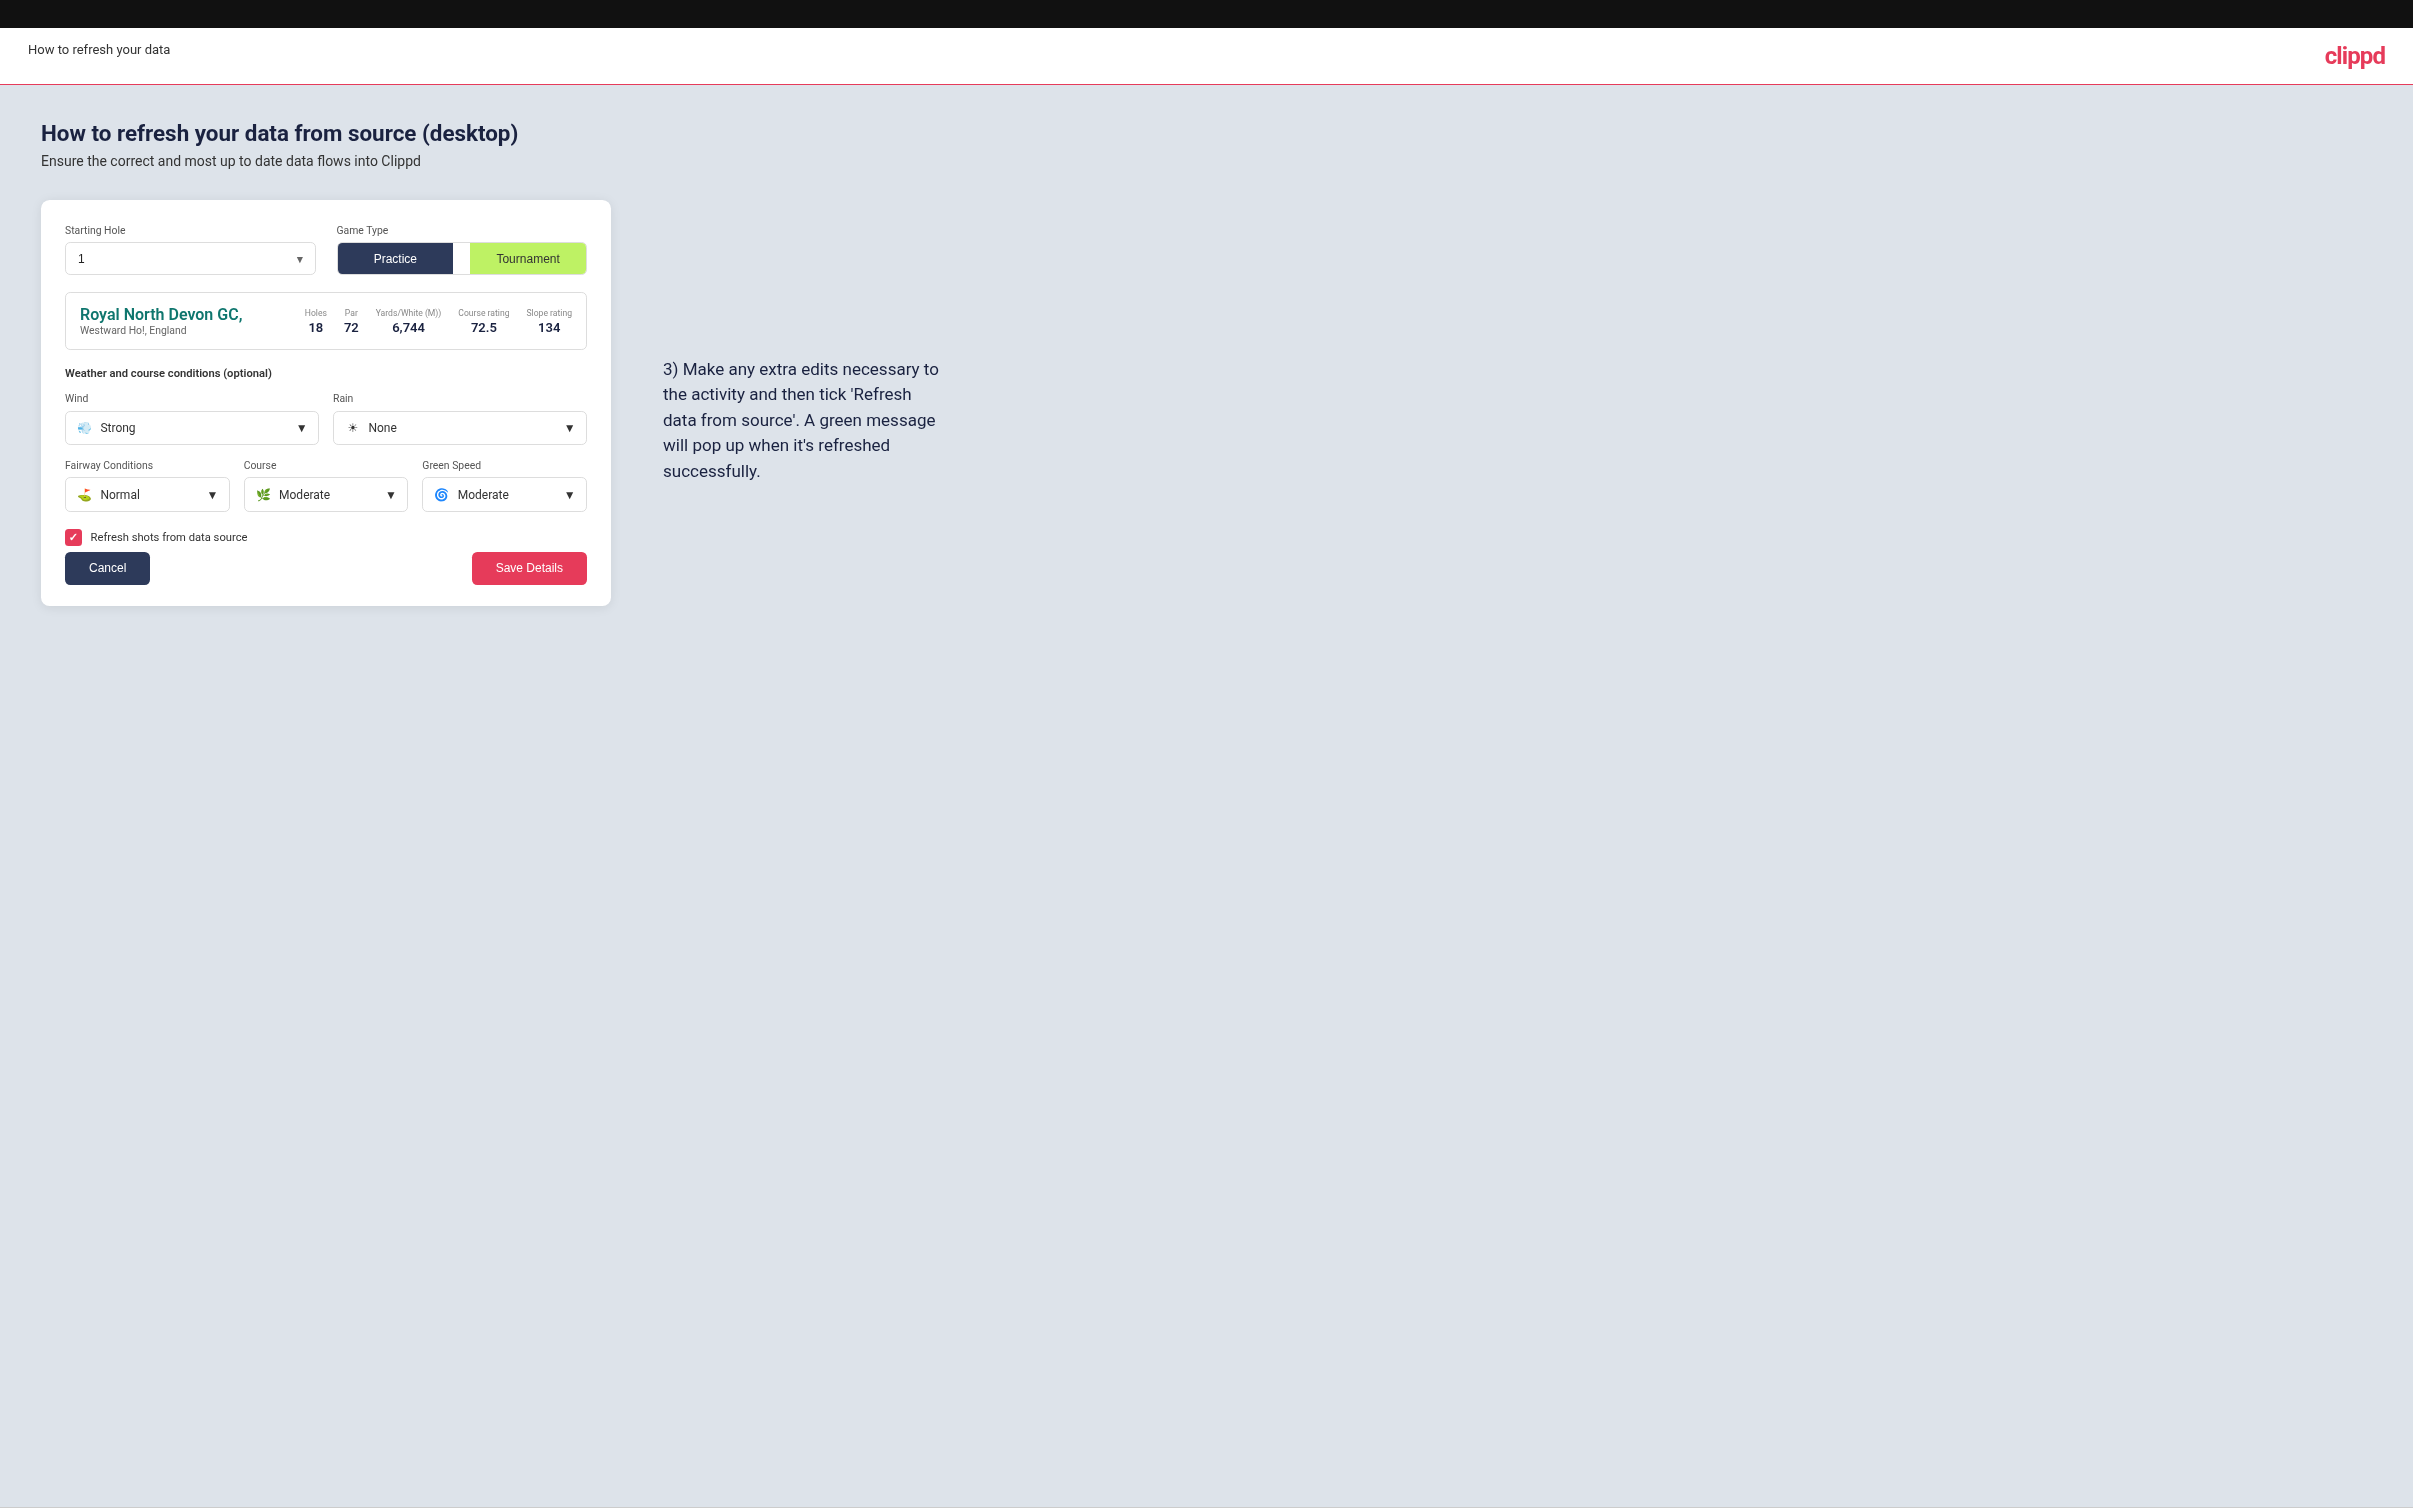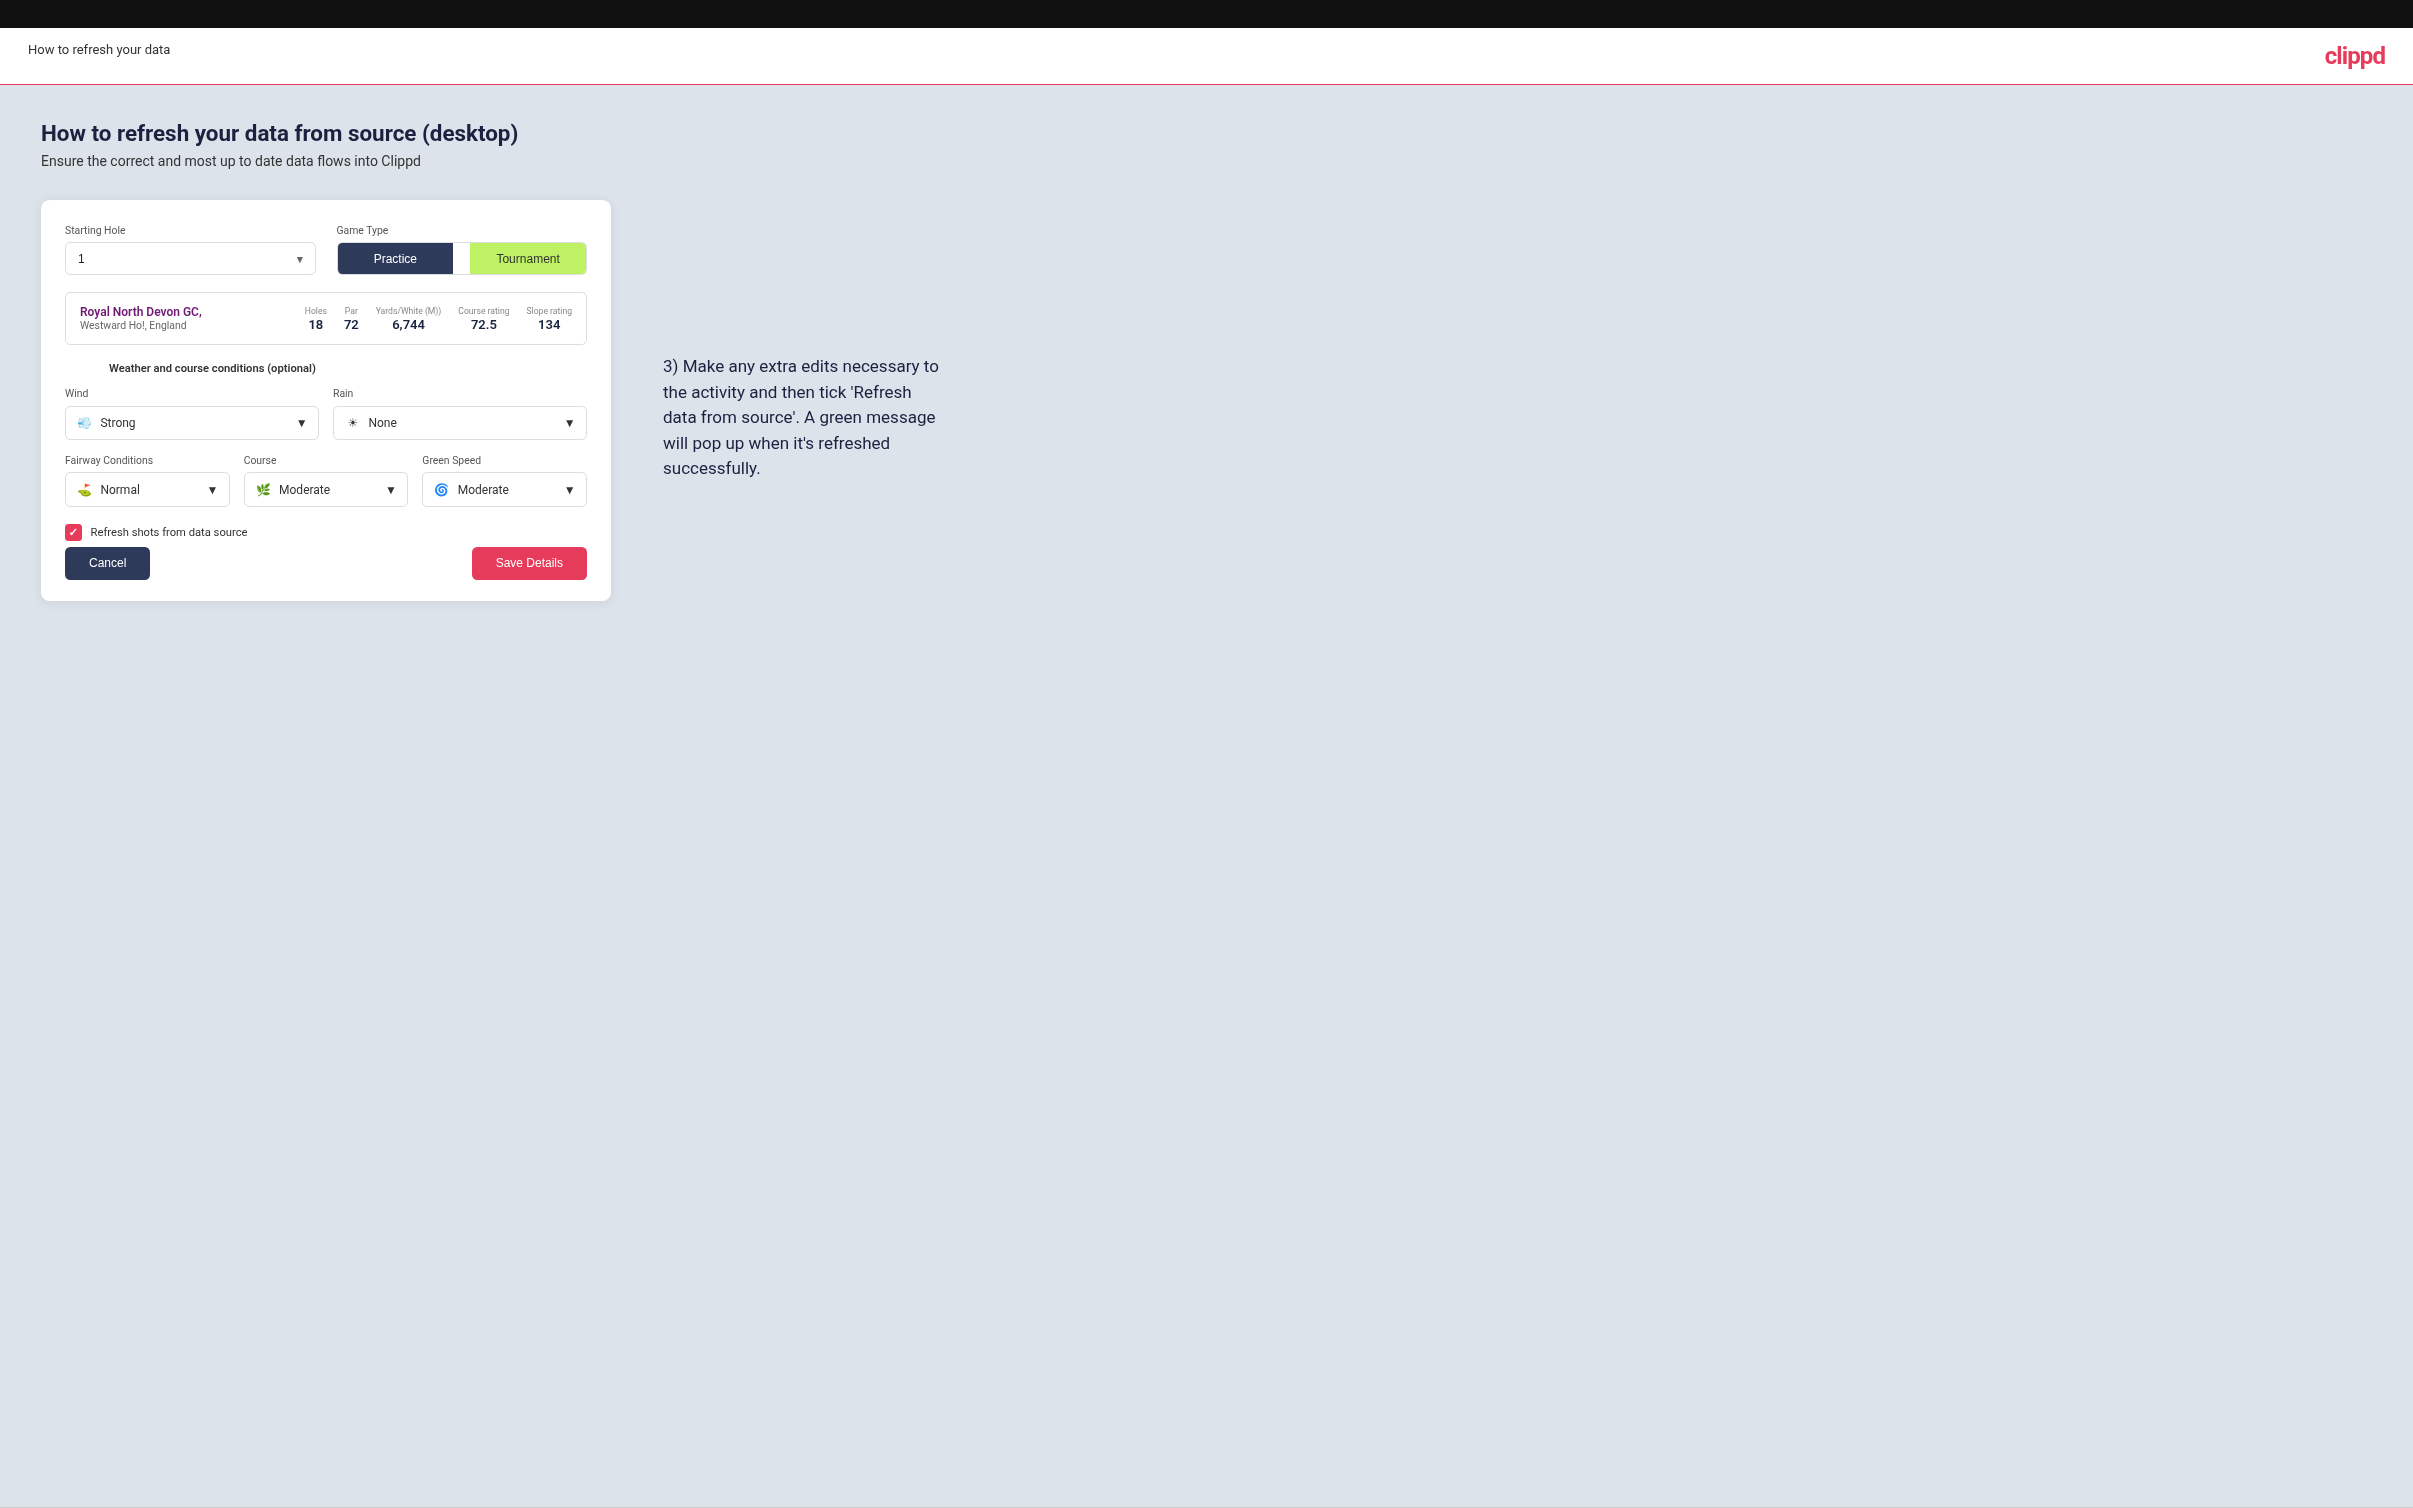--- a/index.html
+++ b/index.html
@@ -121,23 +121,23 @@
       padding: 12px 14px;
       margin-bottom: 17px;
       display: flex;
       align-items: center;
       gap: 17px;
     }
     .course-name {
       flex: 1;
     }
     .course-name-main {
-      font-size: 12px;
+      font-size: 16px;
       font-weight: 600;
-      color: #701a75;
+      color: #0f766e;
     }
     .course-name-sub {
       font-size: 10.4px;
       color: #666;
     }
     .course-stat {
       text-align: center;
     }
     .stat-label {
       font-size: 8.6px;
@@ -147,21 +147,20 @@
     .stat-value {
       font-size: 13px;
       font-weight: 600;
       color: #1a2240;
     }
     .section-title {
       font-size: 11.2px;
       font-weight: 600;
       color: #333;
       margin-bottom: 12px;
-      margin-left: 44px;
     }
     .conditions-grid {
       display: grid;
       grid-template-columns: 1fr 1fr;
       gap: 14px;
       margin-bottom: 14px;
     }
     .conditions-grid-3 {
       display: grid;
       grid-template-columns: 1fr 1fr 1fr;

